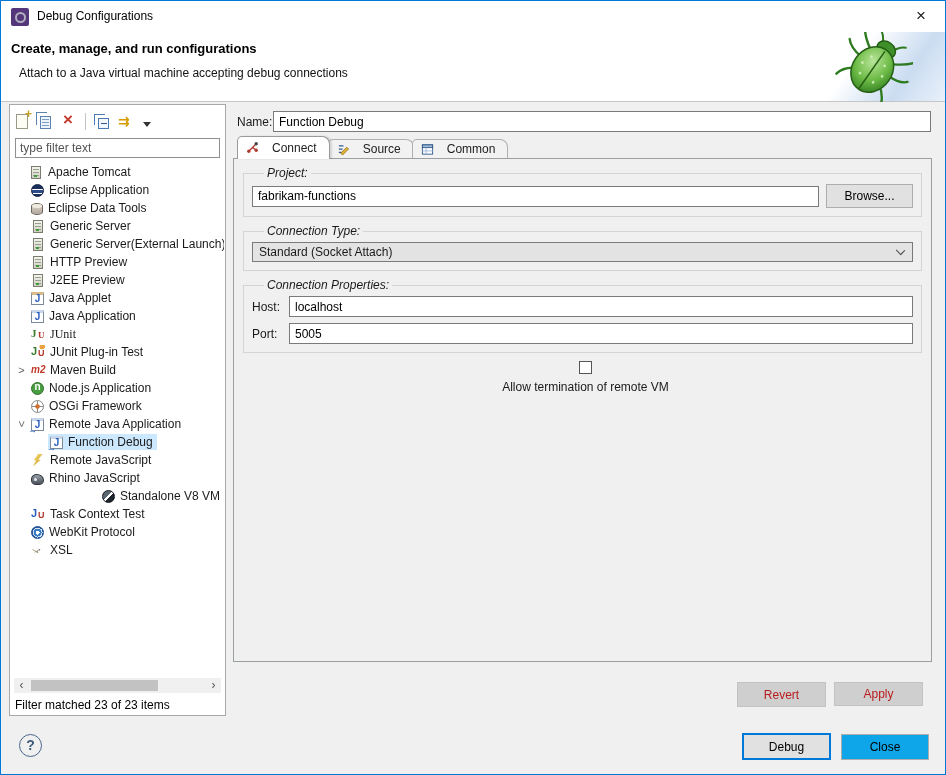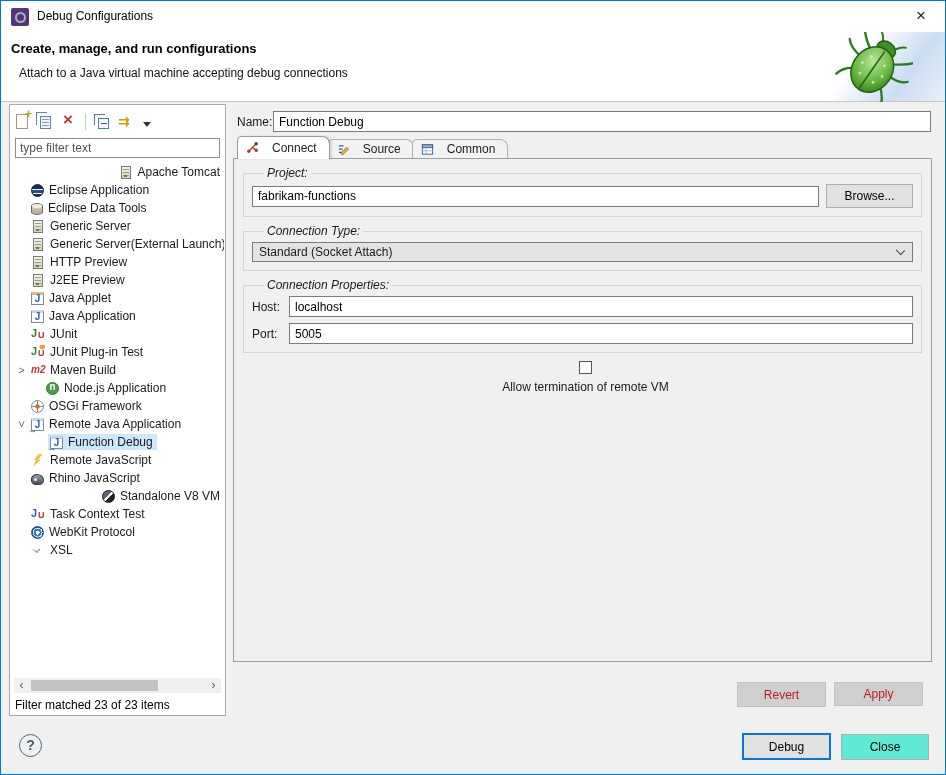--- a/index.html
+++ b/index.html
@@ -103,21 +103,21 @@
   legend { padding:0 3px; margin-left:12px;font-style:italic; }
   .field-row { display:flex; align-items:center; gap:7px; margin-top:3px;justify-content:center; }
   .txt { height:21px; border:1px solid #7a7a7a; background:#fff; padding:0 5px; font-family:inherit; font-size:12px; flex:1; }
   .browse-btn { width:87px; height:24px; background:#e1e1e1; border:1px solid #adadad; font-family:inherit; font-size:12px; color:#000; }
   .combo { height:20px; background:#e3e3e3; border:1px solid #7a7a7a; display:flex; align-items:center; padding:0 6px; position:relative; flex:1; }
   .combo-chevron { position:absolute; right:8px; top:5px; width:7px; height:7px; border-right:1.4px solid #444; border-bottom:1.4px solid #444; transform:rotate(45deg) scaleY(.9); margin-top:-1px; }
   .inline-label { width:30px; flex-shrink:0; }
   .checkbox-row { display:flex; align-items:center; gap:6px; margin:8px 0 0 6px;flex-direction:column; }
   .checkbox { width:13px; height:13px; border:1px solid #555; background:#fff; flex-shrink:0; }
 
-  .btn { font-family:inherit; font-size:12px; background:#5eead4; border:1px solid #adadad; color:#000; }
+  .btn { font-family:inherit; font-size:12px; background:#0ea5e9; border:1px solid #adadad; color:#000; }
   .btn:disabled { background:#cfcfcf; border-color:#c3c3c3; color:#b91c1c; }
   .revert-btn { position:absolute; width:89px; height:25px; top:578px; right:113px; }
   .apply-btn  { position:absolute; width:89px; height:24px; top:578px; right:16px; }
 
   
   .bottombar { position:absolute; left:0; right:0; bottom:0; height:55px; background:#f0f0f0; }
   .help-btn { position:absolute; left:18px; top:15px; width:23px; height:23px; border:1px solid #47678a; border-radius:50%; color:#3c5a7a; text-align:center; line-height:21px; font-size:14px; font-weight:bold; background:transparent; }
   .debug-btn { position:absolute; right:114px; top:14px; width:89px; height:27px; border:2px solid #0078d7; background:#e1e1e1; font-family:inherit; font-size:12px; }
   .close-btn2 { position:absolute; right:16px; top:15px; width:88px; height:26px; }
 
@@ -183,21 +183,21 @@
         <span class="tbi tb-new"></span>
         <span class="tbi tb-dup"></span>
         <span class="tbi tb-del">×</span>
         <span class="tb-sep"></span>
         <span class="tbi tb-collapse"></span>
         <span class="tbi tb-filter">⇉</span>
         <span class="tb-caret"></span>
       </div>
       <input class="filter-input" type="text" placeholder="type filter text" style="">
       <div class="tree">
-          <div class="tree-row" style="padding-left: 8px; justify-content: flex-end;">
+          <div class="tree-row" style="padding-left: 1px;">
     <span class="expander"></span>
     <span class="row-inner">
       <span class="ti icon-server"></span>
       <span class="lbl">Apache Tomcat</span>
     </span>
   </div>
           <div class="tree-row" style="padding-left: 3px;">
     <span class="expander"></span>
     <span class="row-inner">
       <span class="ti icon-eclipse"></span>
@@ -246,42 +246,42 @@
       <span class="lbl">Java Applet</span>
     </span>
   </div>
           <div class="tree-row" style="padding-left: 3px;">
     <span class="expander"></span>
     <span class="row-inner">
       <span class="ti icon-javaapp"></span>
       <span class="lbl">Java Application</span>
     </span>
   </div>
-          <div class="tree-row" style="padding-left: 3px;">
+          <div class="tree-row" style="padding-left: 3px; font-family: Liberation Serif, serif;">
     <span class="expander"></span>
     <span class="row-inner">
       <span class="ti icon-junit"></span>
       <span class="lbl">JUnit</span>
     </span>
   </div>
           <div class="tree-row" style="padding-left: 3px;">
     <span class="expander"></span>
     <span class="row-inner">
       <span class="ti icon-junitplugin"></span>
       <span class="lbl">JUnit Plug-in Test</span>
     </span>
   </div>
           <div class="tree-row" style="padding-left: 3px;">
     <span class="expander">&gt;</span>
     <span class="row-inner">
       <span class="ti icon-maven"></span>
       <span class="lbl">Maven Build</span>
     </span>
   </div>
-          <div class="tree-row" style="padding-left: 18px;">
+          <div class="tree-row" style="padding-left: 3px;">
     <span class="expander"></span>
     <span class="row-inner">
       <span class="ti icon-node"></span>
       <span class="lbl">Node.js Application</span>
     </span>
   </div>
           <div class="tree-row" style="padding-left: 3px;">
     <span class="expander"></span>
     <span class="row-inner">
       <span class="ti icon-osgi"></span>

